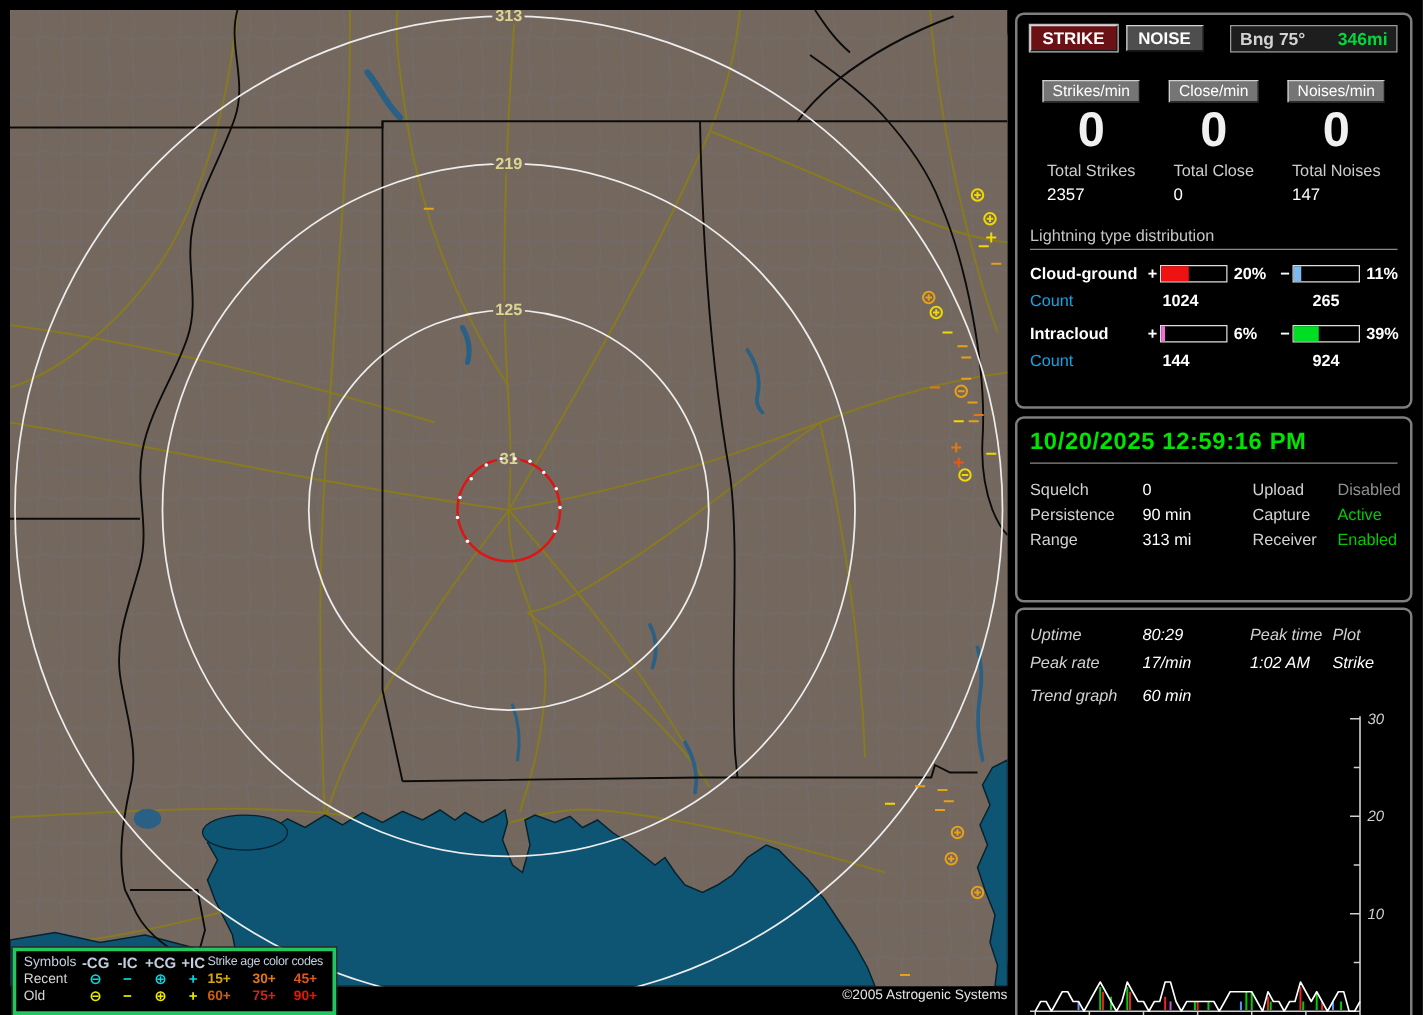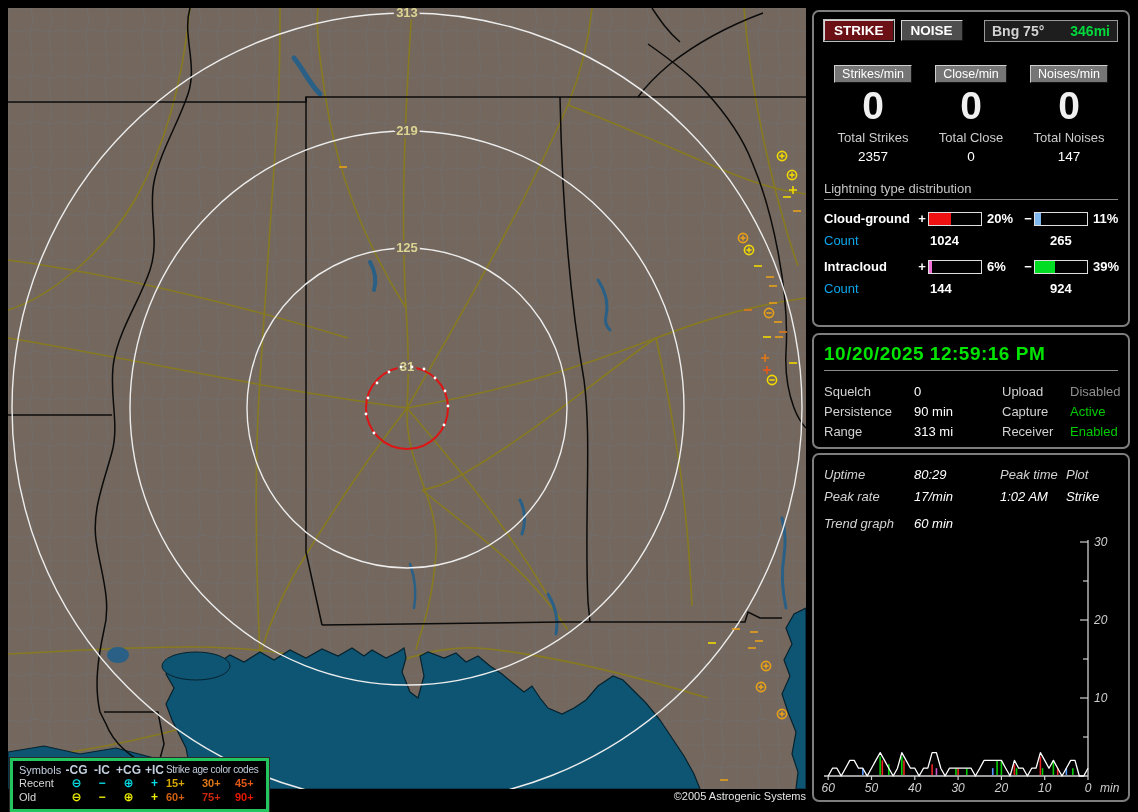--- a/index.html
+++ b/index.html
@@ -17,38 +17,38 @@
   .legend-grid .hdr{color:#c2cede;}
   .legend-grid .agehdr{grid-column:6 / span 3;color:#c2cede;font-size:10px;letter-spacing:-0.3px;white-space:nowrap;}
   .legend-grid .rowlbl{color:#d6d6d6;}
   .legend-grid .sym{text-align:center;font-weight:bold;font-size:12px;line-height:10px;}
   .legend-grid .age{font-weight:bold;font-size:11px;}
   
   .right-panel{position:absolute;left:812px;top:10px;width:318px;}
   .panel-box{box-sizing:border-box;width:318px;background:#000;border:2px solid #7e7e7e;
              border-radius:7px;padding:8px 10px;position:relative;}
   .box-counters{height:317px;}
-  .box-status{height:116px;margin-top:6px;}
+  .box-status{height:149px;margin-top:6px;}
   .box-session{height:349px;margin-top:4px;font-style:italic;}
   .btn-row{display:flex;align-items:flex-start;}
   .btn3d{font-family:inherit;font-weight:bold;font-size:13.5px;color:#fff;padding:2px 9px;
          border-top:1px solid #d6d6d6;border-left:1px solid #d6d6d6;
          border-bottom:1px solid #161616;border-right:1px solid #161616;cursor:pointer;}
   .strike-btn{background:#6b1115;outline:1px solid #bdbdbd;margin-right:7px;}
   .noise-btn{background:#4e4e4e;}
   .bng-box{margin-left:auto;background:#1e1e1e;border:1px solid #9a9a9a;font-weight:bold;
            font-size:14px;padding:2px 7px;width:118px;display:flex;}
   .bng-box .mi{margin-left:auto;}
   .counter-cols{display:flex;margin-top:22px;}
   .ccol{flex:1;text-align:center;}
   .lbl-btn{display:inline-block;background:#757575;color:#fff;font-size:12.5px;padding:1px 7px;
            border-top:1px solid #cfcfcf;border-left:1px solid #cfcfcf;
            border-bottom:1px solid #161616;border-right:1px solid #161616;}
   .bigzero{font-size:39px;font-weight:bold;color:#f0f0f0;line-height:40px;margin-top:3px;}
-  .totals{display:inline-block;text-align:center;margin-top:4px;}
+  .totals{display:inline-block;text-align:left;margin-top:4px;}
   .totals .tlbl{color:#cccccc;font-size:13px;}
   .totals .tval{color:#fff;font-size:13.5px;margin-top:4px;}
   .dist{margin-top:16px;}
   .dist-title{color:#c6c6c6;font-size:13px;border-bottom:1px solid #8a8a8a;padding-bottom:3px;}
   .dist-row{display:grid;grid-template-columns:92px 12px 54px 40px 12px 54px 34px;
             align-items:center;margin-top:11px;}
   .dist-row .dname{color:#fff;font-weight:bold;font-size:13px;}
   .dist-row .sign{color:#fff;font-weight:bold;font-size:13px;text-align:center;}
   .bar{height:12px;border:1px solid #dedede;background:#000;}
   .bar .fill{height:100%;}

